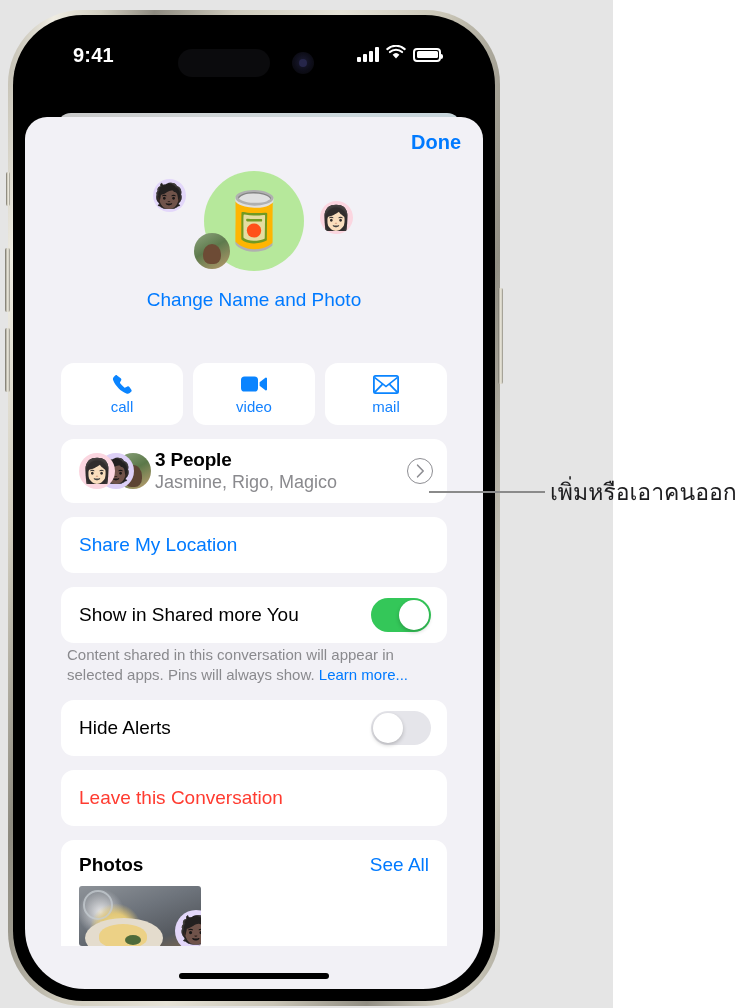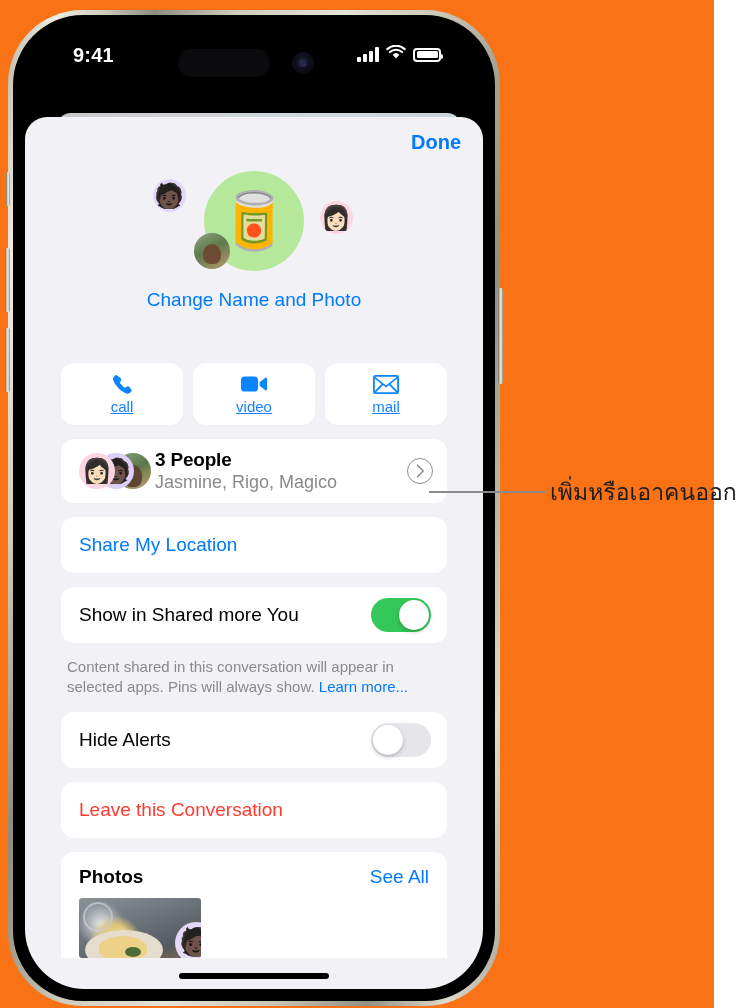--- a/index.html
+++ b/index.html
@@ -7,23 +7,23 @@
   html, body {
     width: 755px;
     height: 1008px;
     background: #ffffff;
     font-family: "Liberation Sans", sans-serif;
     overflow: hidden;
   }
 
   #stage {
     position: relative;
-    width: 714px;
+    width: 613px;
     height: 1008px;
-    background: #f97316;
+    background: #e5e5e5;
     padding-left: 12px;
   }
 
   
   .phone-outer {
     position: absolute;
     left: 8px;
     top: 10px;
     width: 492px;
     height: 996px;
@@ -260,21 +260,21 @@
     height: 62px;
     background: #ffffff;
     border-radius: 13px;
     display: flex;
     flex-direction: column;
     align-items: center;
     justify-content: center;
     gap: 3px;
     cursor: pointer;
   }
-  .action-card .lbl { font-size: 15px; color: #1482ff; text-decoration: underline; }
+  .action-card .lbl { font-size: 15px; color: #1482ff; }
   .action-icon { height: 22px; display: flex; align-items: center; justify-content: center; }
 
   
   .card {
     margin: 14px 36px 0 36px;
     background: #ffffff;
     border-radius: 13px;
     position: relative;
   }
   .row {
@@ -357,21 +357,21 @@
     width: 30px;
     height: 30px;
     border-radius: 50%;
     background: #fff;
     box-shadow: 0 2px 4px rgba(0,0,0,0.22);
   }
   .toggle.on  .knob { left: 28px; }
   .toggle.off .knob { left: 2px; }
 
   .footnote {
-    margin: 14px 42px 0 42px;
+    margin: 2px 42px 0 42px;
     font-size: 15px;
     line-height: 1.35;
     color: #8a8a8e;
   }
   .footnote a { color: #007aff; text-decoration: none; cursor: pointer; }
 
   
   .photos-card {
     margin: 14px 36px 0 36px;
     background: #ffffff;

